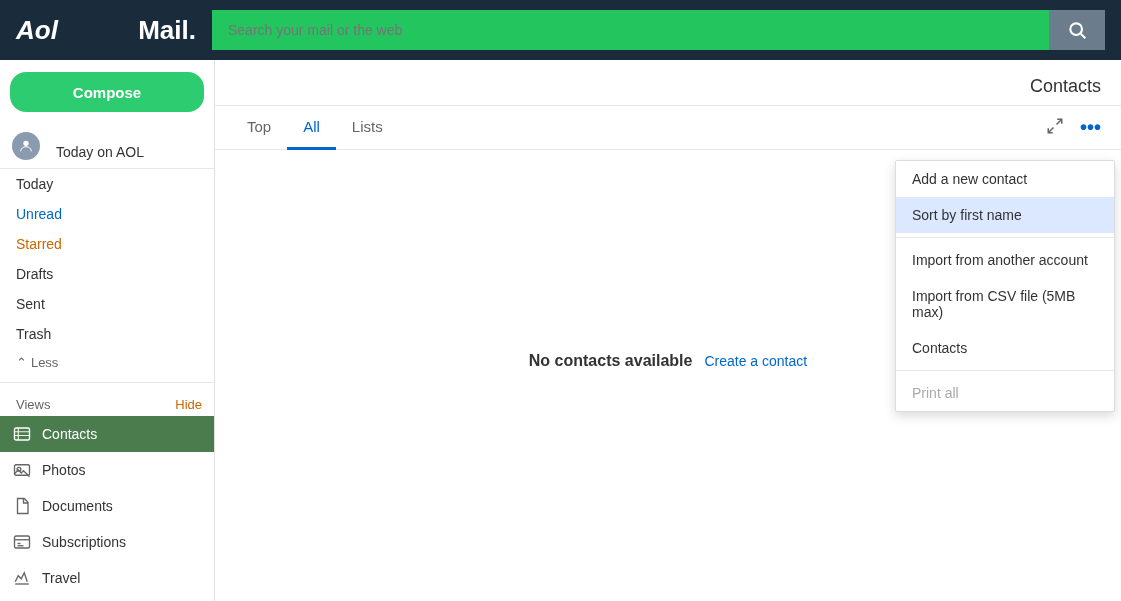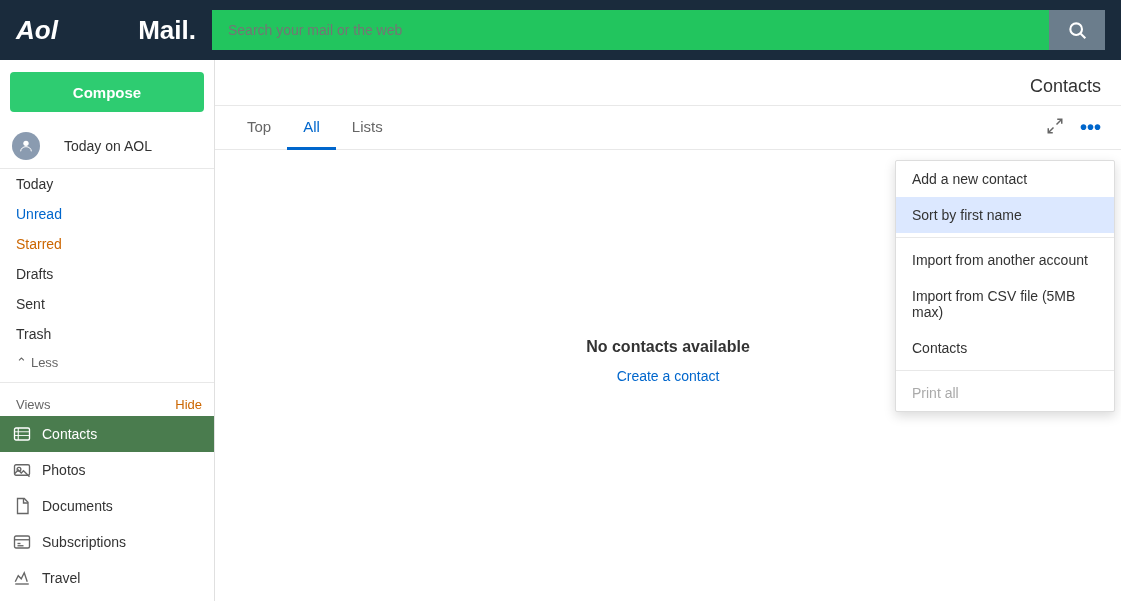--- a/index.html
+++ b/index.html
@@ -75,32 +75,32 @@
       flex-shrink: 0;
     }
 
     .compose-btn {
       width: calc(100% - 20px);
       margin: 12px 10px;
       height: 40px;
       background: #2ecc71;
       color: white;
       border: none;
-      border-radius: 4px;
+      border-radius: 16px;
       font-size: 15px;
       font-weight: bold;
       cursor: pointer;
       display: block;
     }
 
     .today-aol {
       display: flex;
-      align-items: center;
+      align-items: flex-end;
       padding: 8px 12px;
-      gap: 24px;
+      gap: 16px;
       border-bottom: 1px solid #e8e8e8;
     }
     .today-aol-avatar {
       width: 28px;
       height: 28px;
       background: #8a9bb0;
       border-radius: 50%;
       display: flex;
       align-items: center;
       justify-content: center;
@@ -231,21 +231,21 @@
       cursor: pointer;
       color: #0066cc;
       font-size: 20px;
       padding: 4px;
       font-weight: bold;
     }
 
     
     .no-contacts {
       display: flex;
-      flex-direction: column;
+      flex-direction: row;
       align-items: center;
       justify-content: center;
       height: calc(100% - 120px);
       gap: 12px;
     }
     .no-contacts-text {
       font-size: 16px;
       font-weight: bold;
       color: #333;
     }

